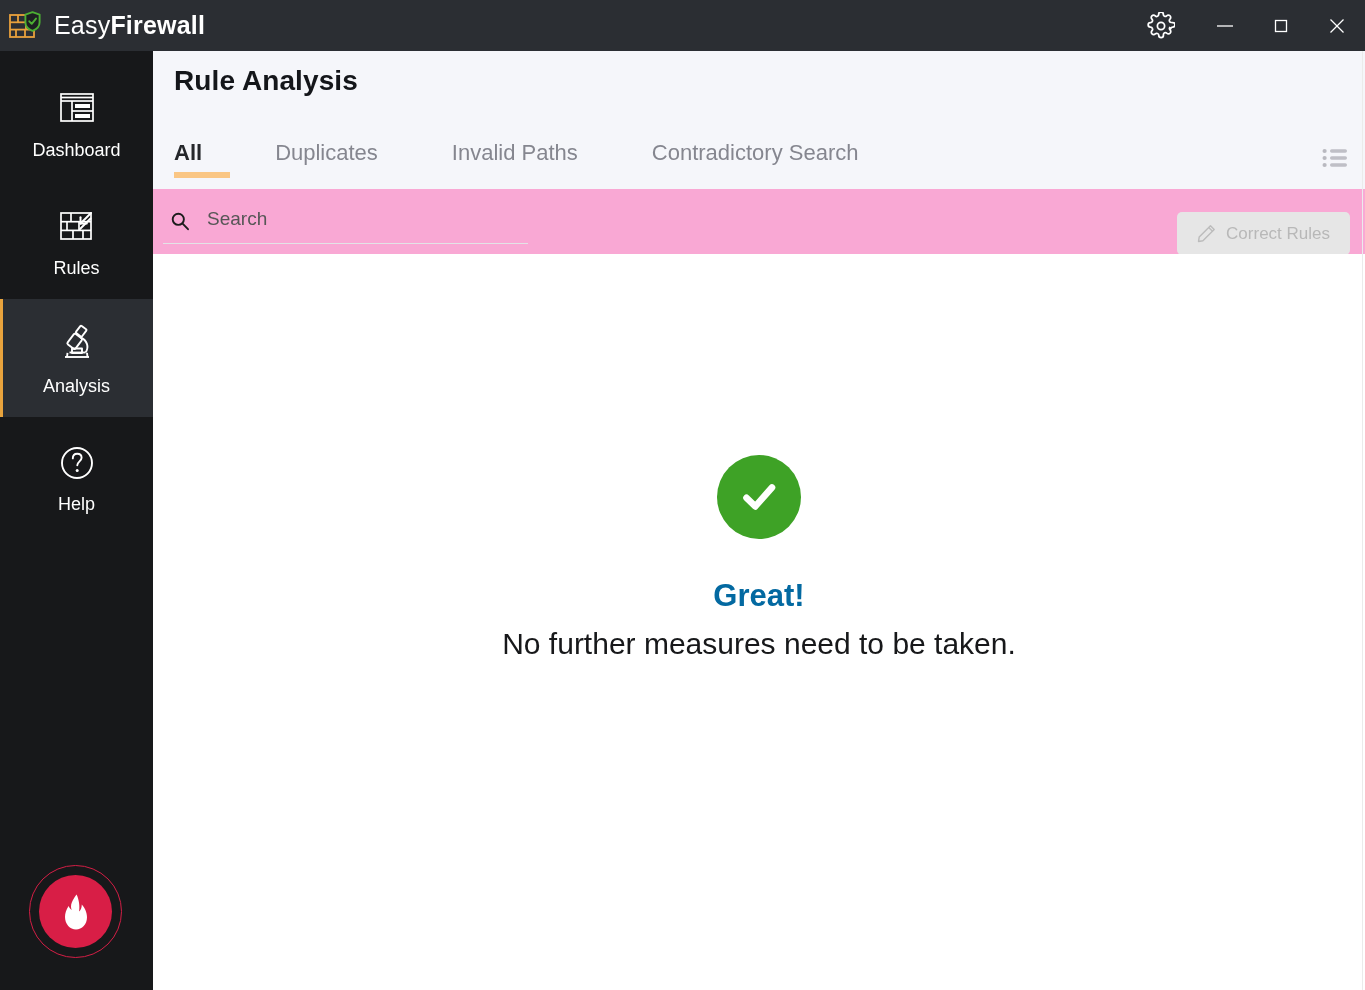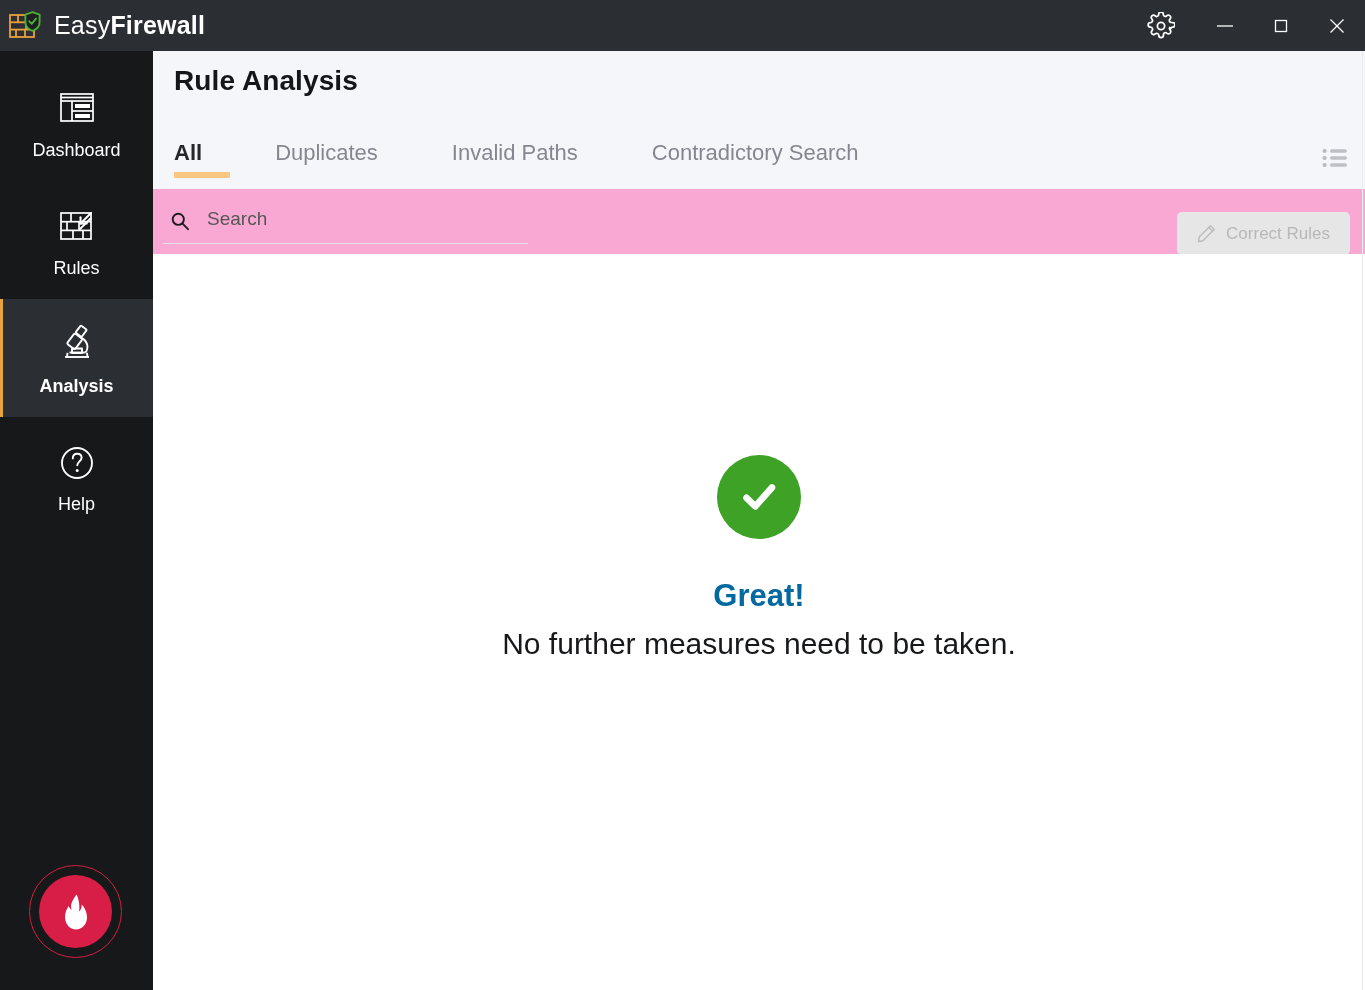--- a/index.html
+++ b/index.html
@@ -96,21 +96,21 @@
   .nav-item.active {
     background: #2b2e33;
   }
   .nav-item.active::before {
     content: "";
     position: absolute;
     left: 0; top: 0;
     width: 3px; height: 100%;
     background: #e8a33d;
   }
-  .nav-item.active .nav-label { font-weight: 700; }
+  .nav-item.active .nav-label { font-weight: 400; }
   .nav-icon { width: 48px; height: 48px; display: flex; align-items: center; justify-content: center; }
   .nav-icon svg { display: block; }
 
   .nav-list { padding-top: 12px; }
   .nav-list .nav-item + .nav-item { margin-top: 0; }
 
   
   .flame-btn {
     position: absolute;
     left: 29px;

